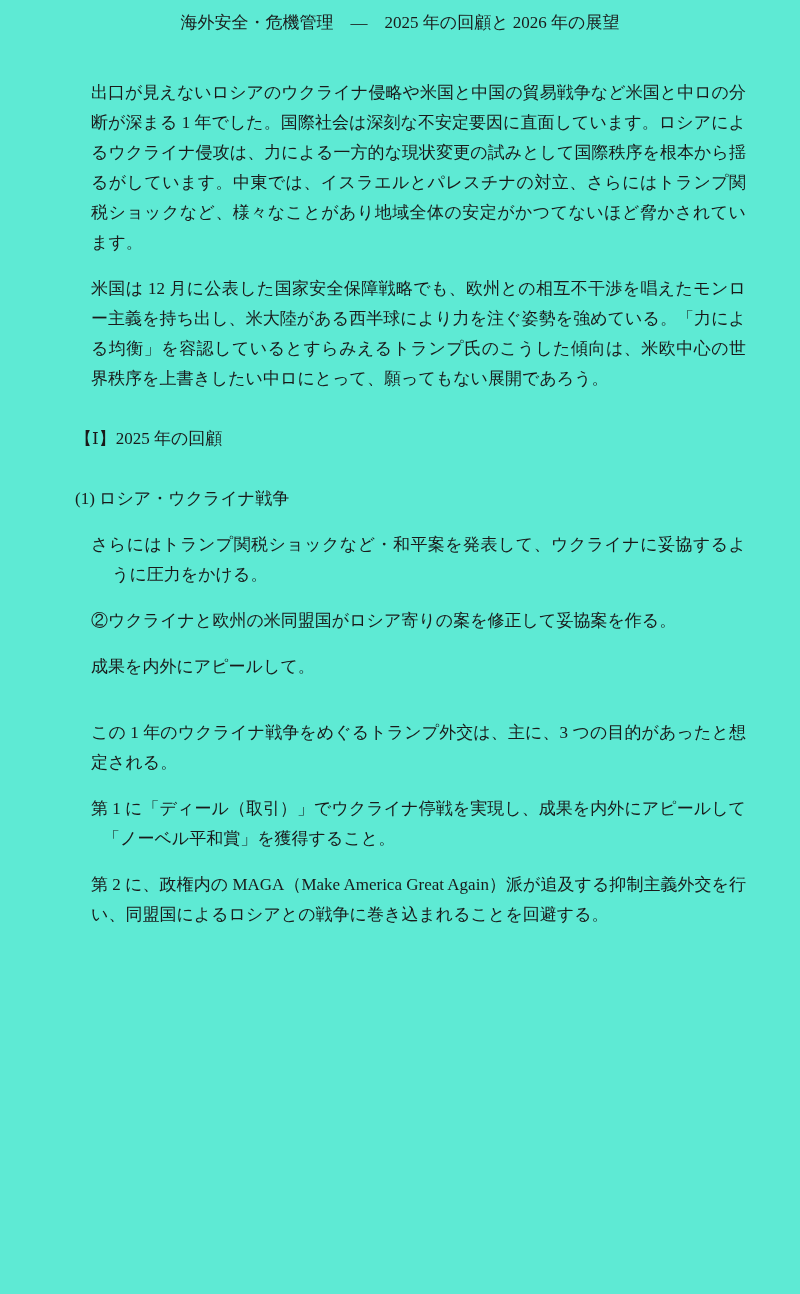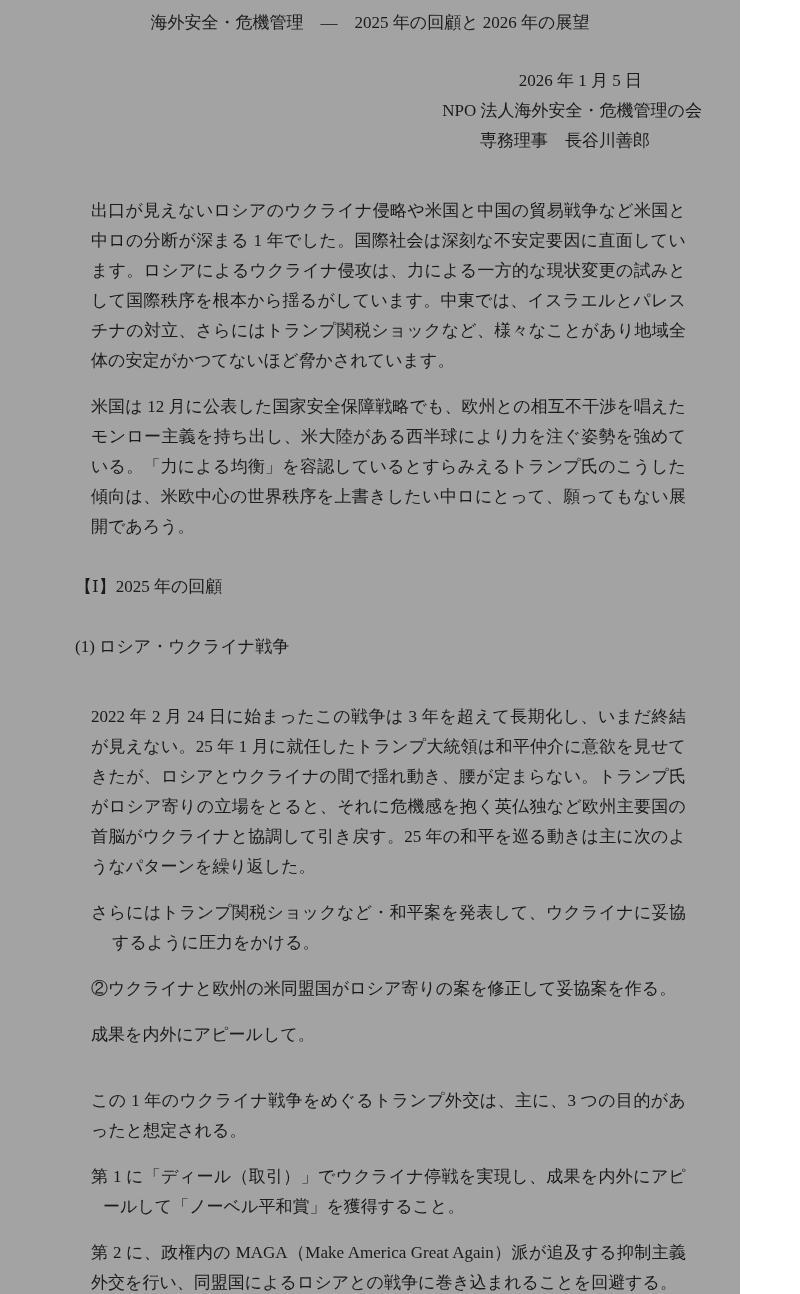--- a/index.html
+++ b/index.html
@@ -2,25 +2,25 @@
 <html><head>
 <meta charset="utf-8">
 <style>
   html, body {
     margin: 0;
     padding: 0;
     background: #ffffff;
   }
   .page {
     position: relative;
-    width: 740px;
+    width: 800px;
     height: 1294px;
     box-sizing: border-box;
     padding: 8px 38px 0 75px;
-    background: #a3a3a3;
+    background: #5eead4;
     color: #1a1a1a;
     font-family: "Liberation Serif", "DejaVu Serif", serif;
     font-size: 17px;
     line-height: 30px;
     overflow: hidden;
   }
   .doc-title {
     margin: 0 -38px 0 -75px;   
     text-align: center;
     white-space: nowrap;
@@ -52,36 +52,30 @@
     text-indent: -12px;   
   }
 </style>
 </head>
 <body>
 
 <div class="page">
 
   <div class="doc-title">海外安全・危機管理　―　2025 年の回顧と 2026 年の展望</div>
 
-  <div class="meta-block">
-    <p class="meta-line date">2026 年 1 月 5 日</p>
-    <p class="meta-line org">NPO 法人海外安全・危機管理の会</p>
-    <p class="meta-line author">専務理事　長谷川善郎</p>
-  </div>
 
   <p class="para intro-first">出口が見えないロシアのウクライナ侵略や米国と中国の貿易戦争など米国と中ロの分断が深まる 1 年でした。国際社会は深刻な不安定要因に直面しています。ロシアによるウクライナ侵攻は、力による一方的な現状変更の試みとして国際秩序を根本から揺るがしています。中東では、イスラエルとパレスチナの対立、さらにはトランプ関税ショックなど、様々なことがあり地域全体の安定がかつてないほど脅かされています。</p>
 
 
   <p class="para">米国は 12 月に公表した国家安全保障戦略でも、欧州との相互不干渉を唱えたモンロー主義を持ち出し、米大陸がある西半球により力を注ぐ姿勢を強めている。「力による均衡」を容認しているとすらみえるトランプ氏のこうした傾向は、米欧中心の世界秩序を上書きしたい中ロにとって、願ってもない展開であろう。</p>
 
   <div class="heading">【Ⅰ】2025 年の回顧</div>
 
   <div class="heading">(1) ロシア・ウクライナ戦争</div>
 
-  <p class="para war-overview">2022 年 2 月 24 日に始まったこの戦争は 3 年を超えて長期化し、いまだ終結が見えない。25 年 1 月に就任したトランプ大統領は和平仲介に意欲を見せてきたが、ロシアとウクライナの間で揺れ動き、腰が定まらない。トランプ氏がロシア寄りの立場をとると、それに危機感を抱く英仏独など欧州主要国の首脳がウクライナと協調して引き戻す。25 年の和平を巡る動きは主に次のようなパターンを繰り返した。</p>
 
   <div>
     <p class="list-item">さらにはトランプ関税ショックなど・和平案を発表して、ウクライナに妥協するように圧力をかける。</p>
     <p class="list-item">②ウクライナと欧州の米同盟国がロシア寄りの案を修正して妥協案を作る。</p>
     <p class="list-item">成果を内外にアピールして。</p>
   </div>
 
   <p class="para closing-first">この 1 年のウクライナ戦争をめぐるトランプ外交は、主に、3 つの目的があったと想定される。</p>
 
   <p class="para hang-small">第 1 に「ディール（取引）」でウクライナ停戦を実現し、成果を内外にアピールして「ノーベル平和賞」を獲得すること。</p>

